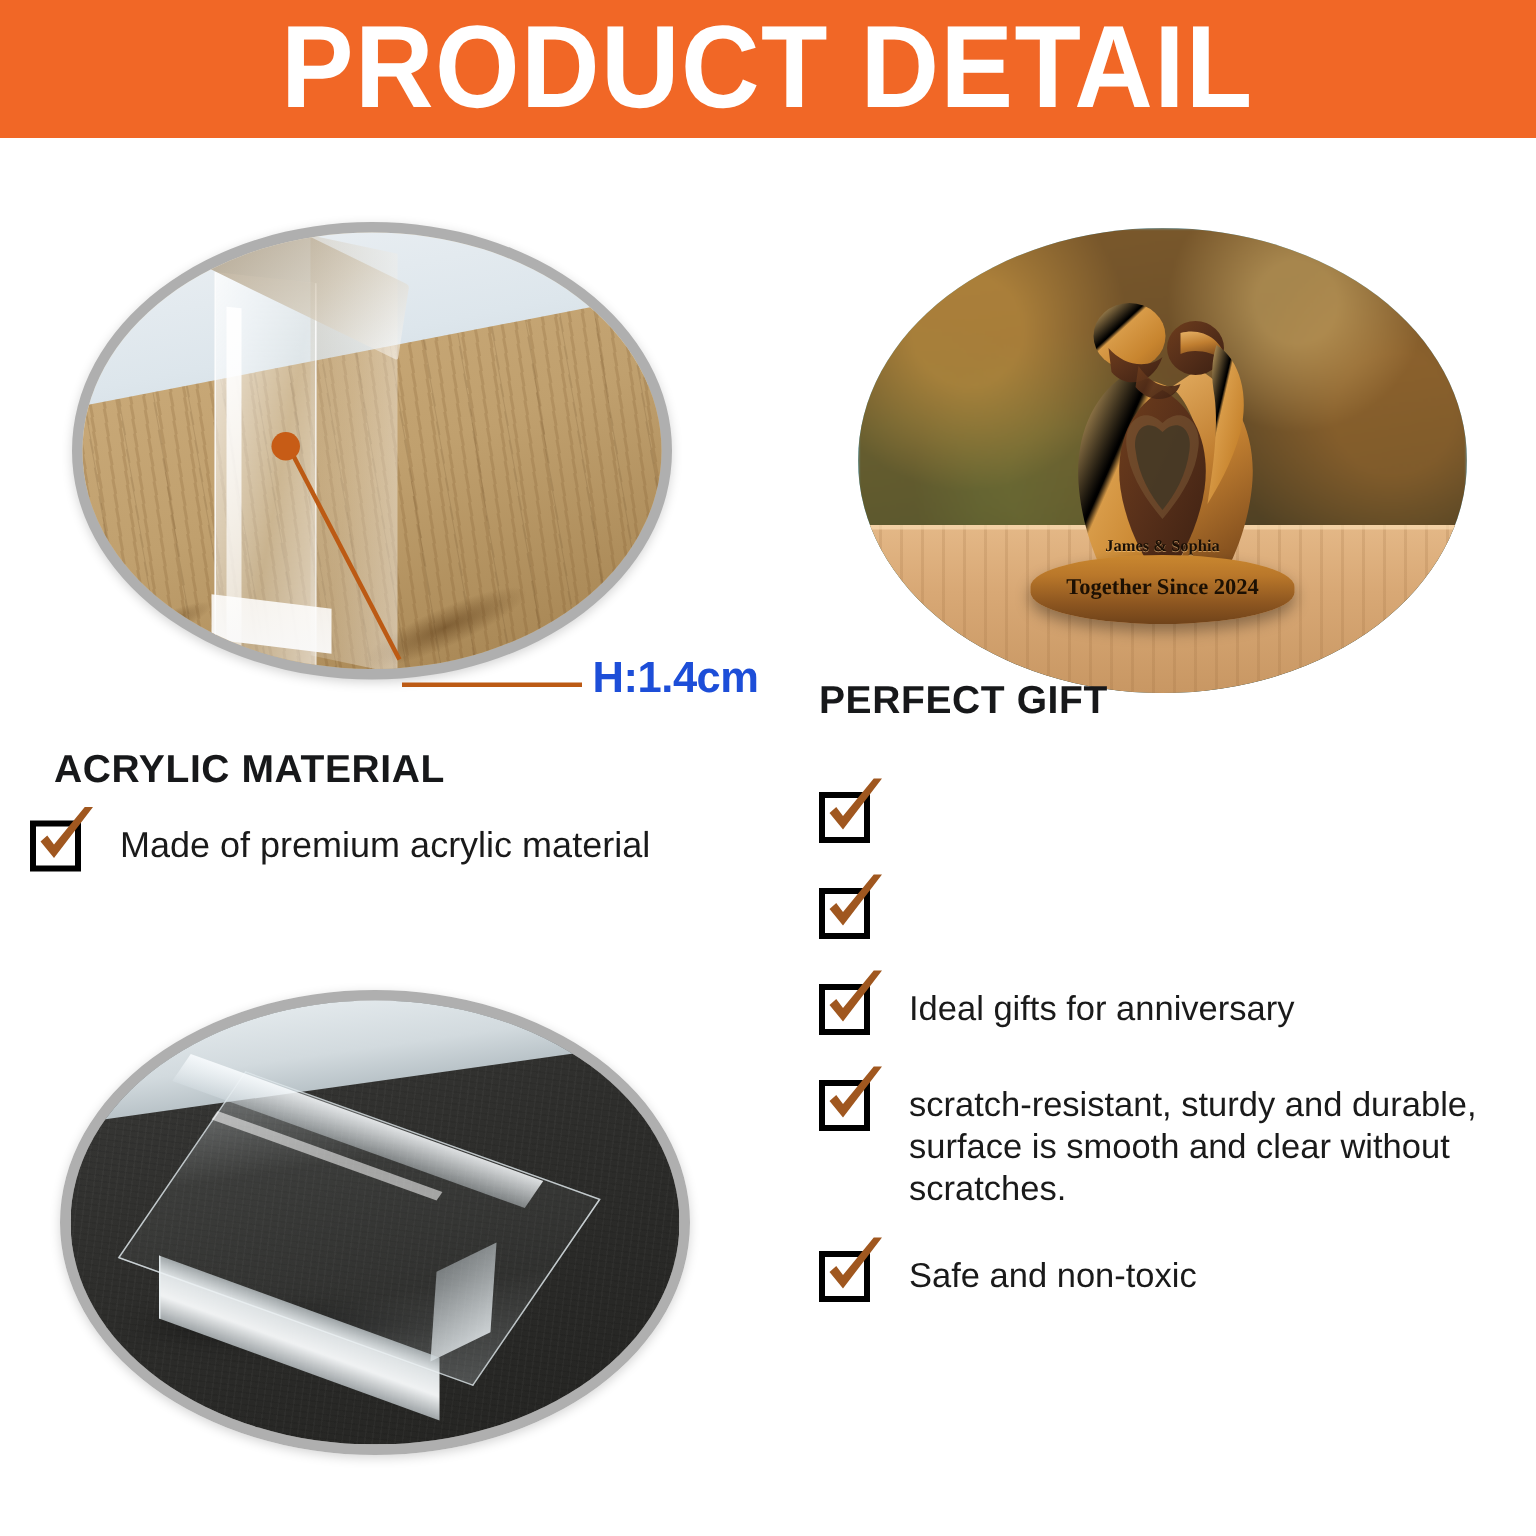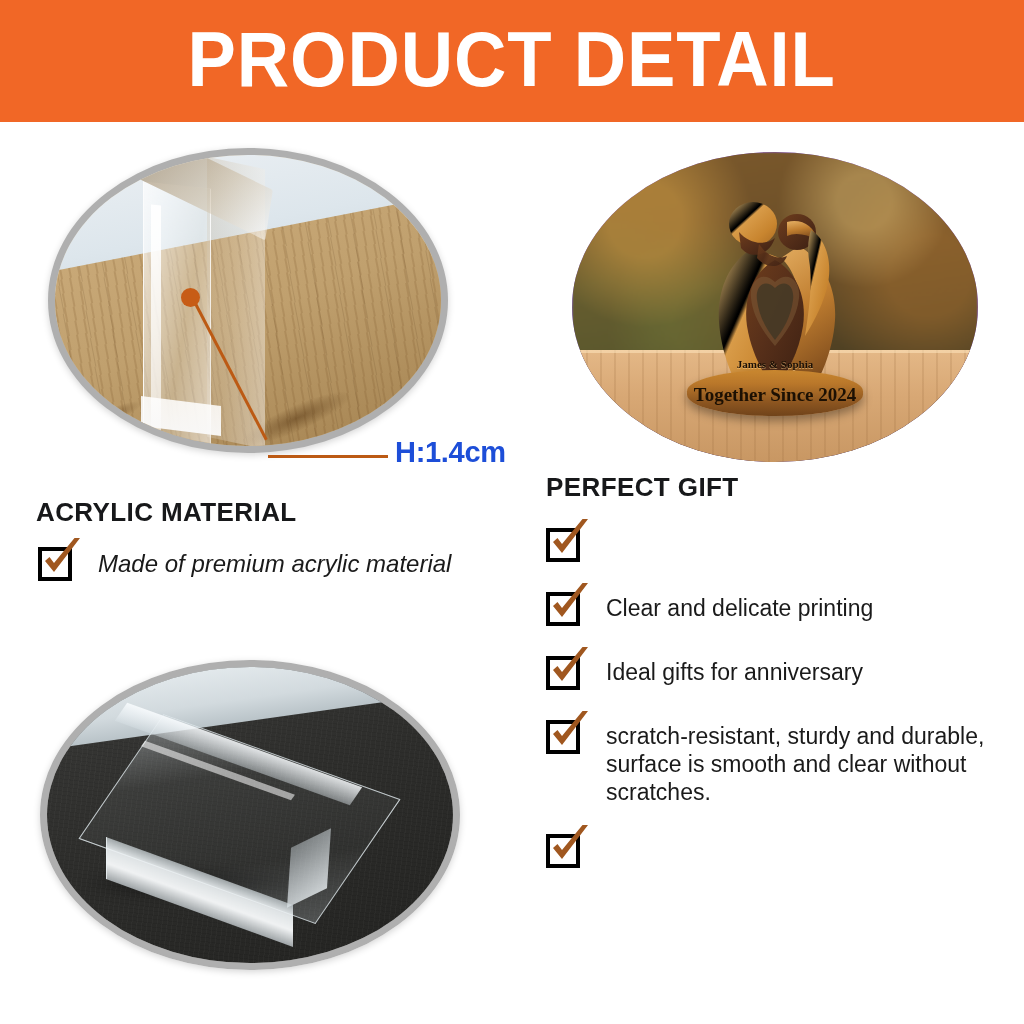--- a/index.html
+++ b/index.html
@@ -14,21 +14,21 @@
     overflow: hidden;
     font-family: "Liberation Sans", sans-serif;
     -webkit-font-smoothing: antialiased;
   }
 
   
   .header-banner {
     position: absolute;
     left: 0; top: 0;
     width: 1024px;
-    height: 122px;
+    height: 92px;
     background: #F16726;
     display: flex;
     align-items: center;
     justify-content: center;
   }
   .header-title {
     color: #ffffff;
     font-family: "Liberation Sans", sans-serif;
     font-weight: bold;
     font-size: 78px;
@@ -164,21 +164,21 @@
     font-size: 29px;
     letter-spacing: -0.3px;
     white-space: nowrap;
     z-index: 6;
   }
 
   
   #oval-sculpture {
     left: 572px; top: 152px;
     width: 406px; height: 310px;
-    background: #8b5cf6;
+    background: #7dd3fc;
   }
   .scene-bokeh {
     position: absolute; inset: 0;
     background:
       radial-gradient(circle at 18% 22%, rgba(212,160,70,0.55) 0 9%, rgba(212,160,70,0) 26%),
       radial-gradient(circle at 72% 16%, rgba(230,195,120,0.45) 0 7%, rgba(230,195,120,0) 22%),
       radial-gradient(circle at 88% 40%, rgba(180,120,50,0.45) 0 10%, rgba(180,120,50,0) 28%),
       radial-gradient(circle at 34% 55%, rgba(120,130,60,0.40) 0 12%, rgba(120,130,60,0) 32%),
       radial-gradient(circle at 8% 58%, rgba(95,110,55,0.45) 0 12%, rgba(95,110,55,0) 30%),
       linear-gradient(170deg, #7d5a2c 0%, #6a4e28 38%, #4e4023 66%, #40381f 100%);
@@ -225,21 +225,21 @@
     background: linear-gradient(180deg,#c9872f 0%, #b9772a 30%, #8d5620 70%, #70431a 100%);
     box-shadow: 0 5px 10px rgba(0,0,0,0.35);
     z-index: 3;
   }
   .engrave-date {
     position: absolute;
     left: 50%; top: 232px;
     transform: translateX(-50%);
     font-family: "Liberation Serif", serif;
     font-weight: bold;
-    font-size: 19px;
+    font-size: 15px;
     color: #1c1003;
     white-space: nowrap;
     z-index: 5;
     text-align: right;
   }
 
   
   #oval-block {
     left: 40px; top: 660px;
     width: 420px; height: 310px;
@@ -320,28 +320,28 @@
   .section-heading {
     position: absolute;
     font-family: "Liberation Sans", sans-serif;
     font-weight: bold;
     font-size: 26px;
     letter-spacing: 0.4px;
     color: #17181a;
     white-space: nowrap;
   }
   #heading-acrylic { left: 36px; top: 497px; }
-  #heading-gift    { left: 546px; top: 472px; }
+  #heading-gift    { left: 546px; top: 451px; }
 
   .feature-list {
     position: absolute;
     display: flex;
     flex-direction: column;
   }
-  #list-acrylic { left: 38px; top: 541px; width: 490px; font-style: italic; }
+  #list-acrylic { left: 20px; top: 541px; width: 490px; }
   #list-gift    { left: 546px; top: 522px; width: 465px; }
 
   .feature-item {
     display: flex;
     align-items: flex-start;
   }
   #list-gift .feature-item { margin-bottom: 22px; }
 
   .check-icon {
     position: relative;
@@ -498,21 +498,20 @@
     </span>
   </div>
 
   <div class="feature-item">
     <span class="check-icon">
       <span class="box"></span>
       <svg viewBox="0 0 42 42" xmlns="http://www.w3.org/2000/svg">
         <path d="M6 23 L15 34 L41 0 L35.5 0 L15 25 L10.5 19 Z" fill="#A0571F"></path>
       </svg>
     </span>
-    <span class="feature-text">Clear and delicate printing</span>
   </div>
 
   <div class="feature-item">
     <span class="check-icon">
       <span class="box"></span>
       <svg viewBox="0 0 42 42" xmlns="http://www.w3.org/2000/svg">
         <path d="M6 23 L15 34 L41 0 L35.5 0 L15 25 L10.5 19 Z" fill="#A0571F"></path>
       </svg>
     </span>
     <span class="feature-text">Ideal gifts for anniversary</span>
@@ -528,15 +527,16 @@
     <span class="feature-text">scratch-resistant, sturdy and durable, surface is smooth and clear without scratches.</span>
   </div>
 
   <div class="feature-item">
     <span class="check-icon">
       <span class="box"></span>
       <svg viewBox="0 0 42 42" xmlns="http://www.w3.org/2000/svg">
         <path d="M6 23 L15 34 L41 0 L35.5 0 L15 25 L10.5 19 Z" fill="#A0571F"></path>
       </svg>
     </span>
+    <span class="feature-text">Safe and non-toxic</span>
   </div>
 
 </div>
 
 </body></html>

